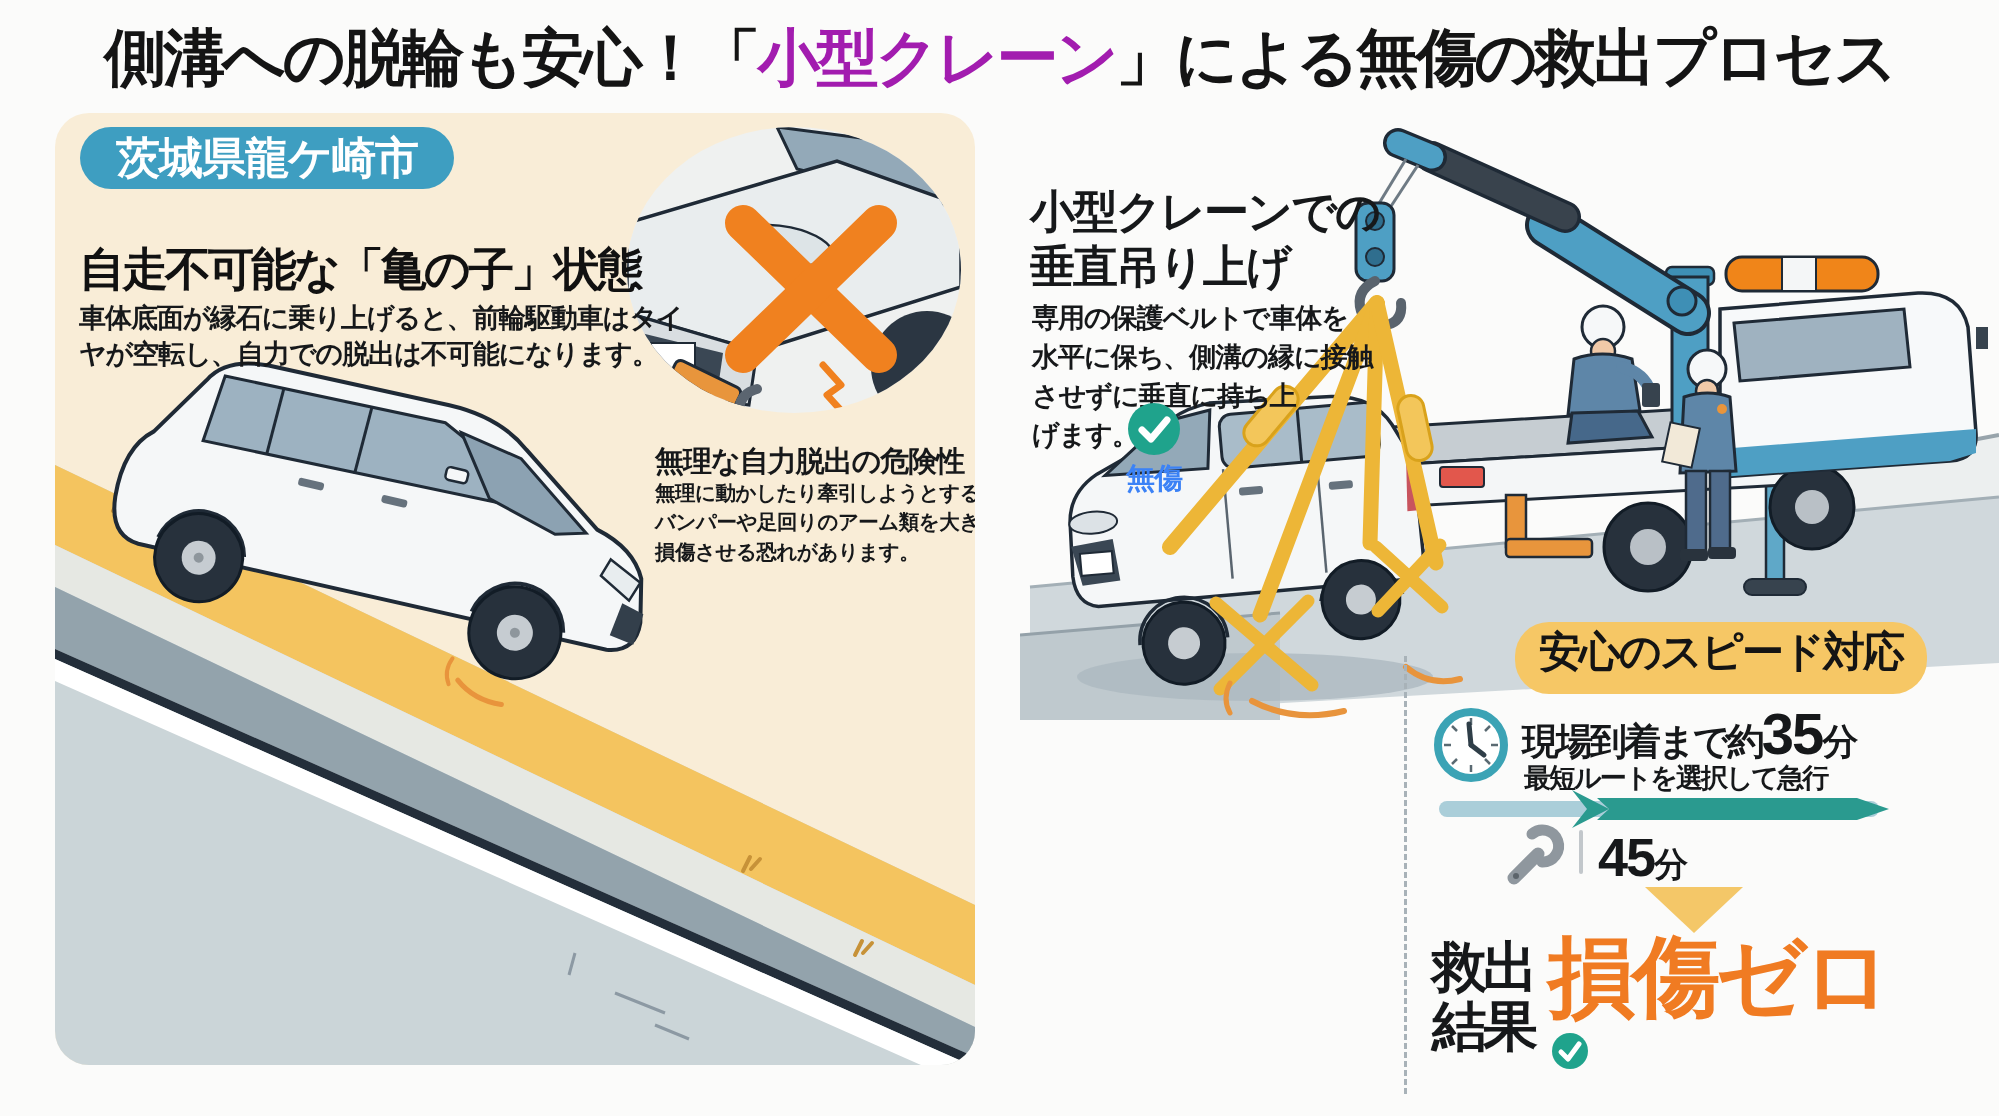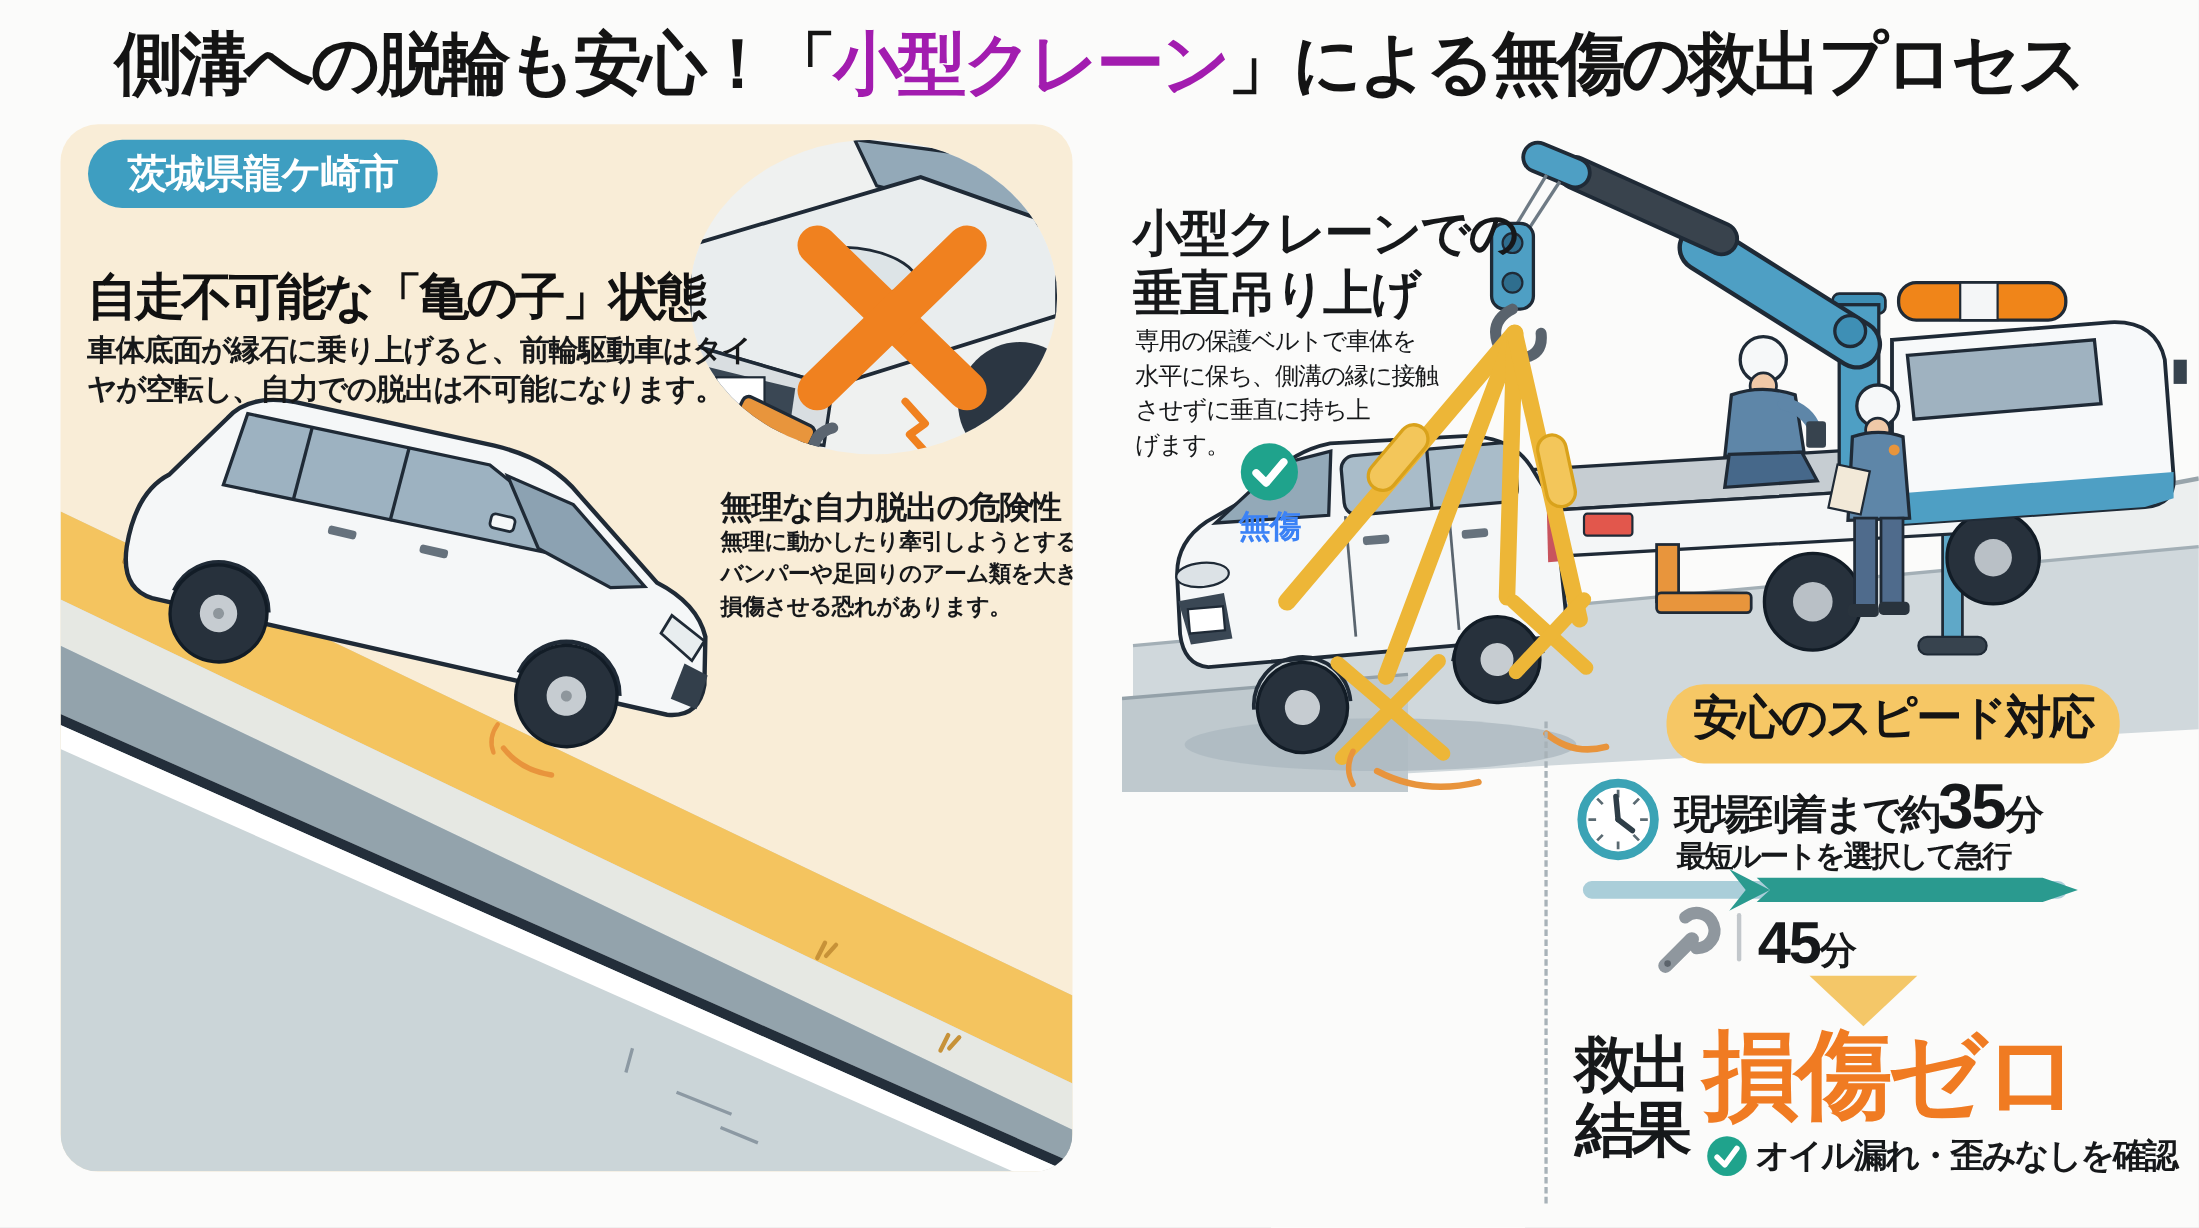--- a/index.html
+++ b/index.html
@@ -4,33 +4,33 @@
 <style>
   html,body{margin:0;padding:0;background:#e8e8e8;}
   .canvas{position:relative;width:1999px;height:1116px;background:#FBFBFA;overflow:hidden;
           font-family:"Liberation Sans","DejaVu Sans",sans-serif;color:#16181a;}
   .abs{position:absolute;}
   .title{left:0;right:0;top:16px;text-align:center;font-size:62px;font-weight:900;
          letter-spacing:-3px;color:#141414;white-space:nowrap;}
   .title .hl{color:#a21caf;text-align:right;}
   .panel{left:55px;top:113px;width:920px;height:952px;background:#F9EDD7;border-radius:34px;overflow:hidden;}
   .badge{left:25px;top:14px;height:62px;padding:0 36px;background:#3E9EC1;color:#fff;border-radius:34px;
-         font-size:36px;font-weight:900;line-height:62px;letter-spacing:-1px;z-index:3;}
+         font-size:44px;font-weight:900;line-height:62px;letter-spacing:-1px;z-index:3;}
   .problem-heading{left:24px;top:88px;font-size:46px;font-weight:900;letter-spacing:-3px;color:#111;z-index:3;}
   .problem-body{left:24px;top:160px;font-size:27px;font-weight:700;line-height:1.34;letter-spacing:-1px;
                 white-space:pre;z-index:3;}
   .inset{left:572px;top:14px;width:334px;height:286px;border-radius:50%;background:#EFF1F0;overflow:hidden;z-index:2;}
   .danger-heading{left:600px;top:300px;font-size:29px;font-weight:900;letter-spacing:-1px;z-index:3;}
   .danger-body{left:600px;top:344px;font-size:20.5px;font-weight:700;line-height:1.45;letter-spacing:-0.5px;
                white-space:pre;z-index:3;}
   .scene-left{left:0;top:0;z-index:1;}
   .scene-right{left:1020px;top:95px;z-index:1;}
   .sol-heading{left:1030px;top:148px;font-size:45px;font-weight:900;line-height:1.22;letter-spacing:-2px;
                white-space:pre;z-index:2;}
-  .sol-body{left:1032px;top:272px;font-size:22px;font-weight:400;line-height:1.44;letter-spacing:-1px;
+  .sol-body{left:1032px;top:272px;font-size:27px;font-weight:700;line-height:1.44;letter-spacing:-1px;
             white-space:pre;z-index:2;}
   .check-badge{width:52px;height:52px;border-radius:50%;background:#1FA38C;z-index:2;}
   .check-badge svg{display:block;}
   .check-label{left:1114px;top:459px;width:80px;text-align:center;font-size:29px;font-weight:900;
                color:#3b82f6;letter-spacing:-1px;z-index:2;}
   .banner{left:1515px;top:622px;width:412px;height:72px;background:#F6C765;border-radius:34px;
           font-size:42px;font-weight:900;text-align:center;line-height:60px;letter-spacing:-2px;color:#141414;z-index:2;}
   .row{display:flex;align-items:baseline;z-index:2;}
   .t-mid{font-size:37px;font-weight:900;letter-spacing:-3px;}
   .t-big{font-size:58px;font-weight:900;letter-spacing:-2px;}
@@ -316,15 +316,14 @@
   <div class="abs triangle"></div>
 
   <div class="abs result-value">損傷ゼロ</div>
   <div class="abs result-label">救出
 結果</div>
   <div class="abs result-check">
     <svg width="36" height="36" viewBox="0 0 36 36">
         <polyline points="9,19 16,26 27,11" fill="none" stroke="#fff" stroke-width="5" stroke-linecap="round" stroke-linejoin="round"></polyline>
       </svg>
   </div>
-  <div class="abs result-note">オイル漏れ・歪みなしを確認</div>
 
 </div>
 
 </body></html>

